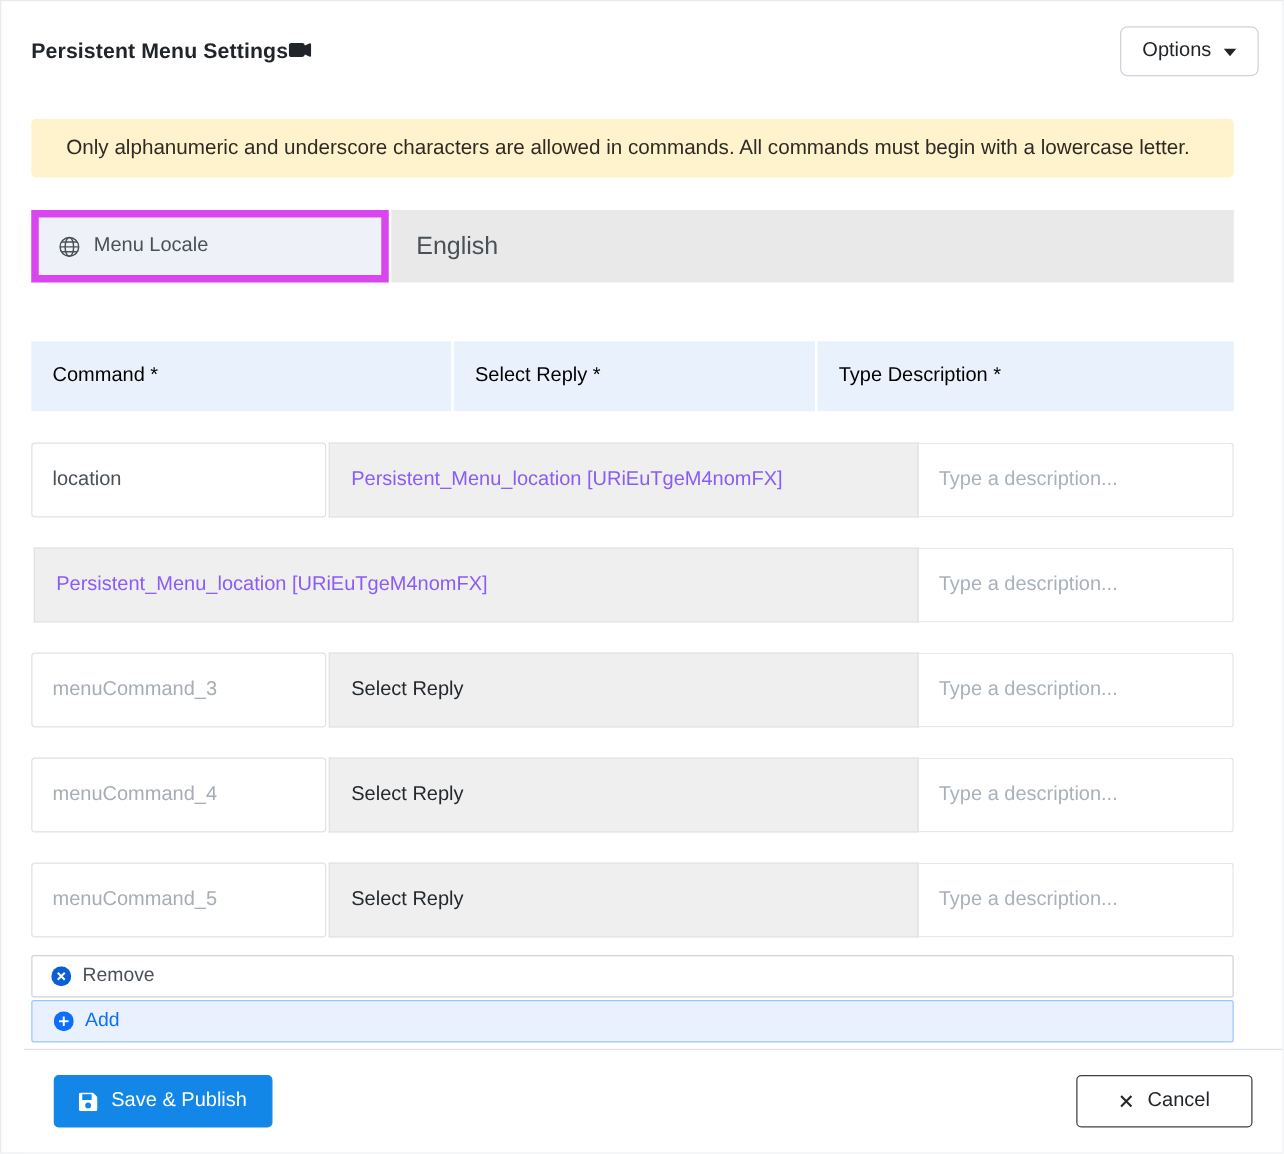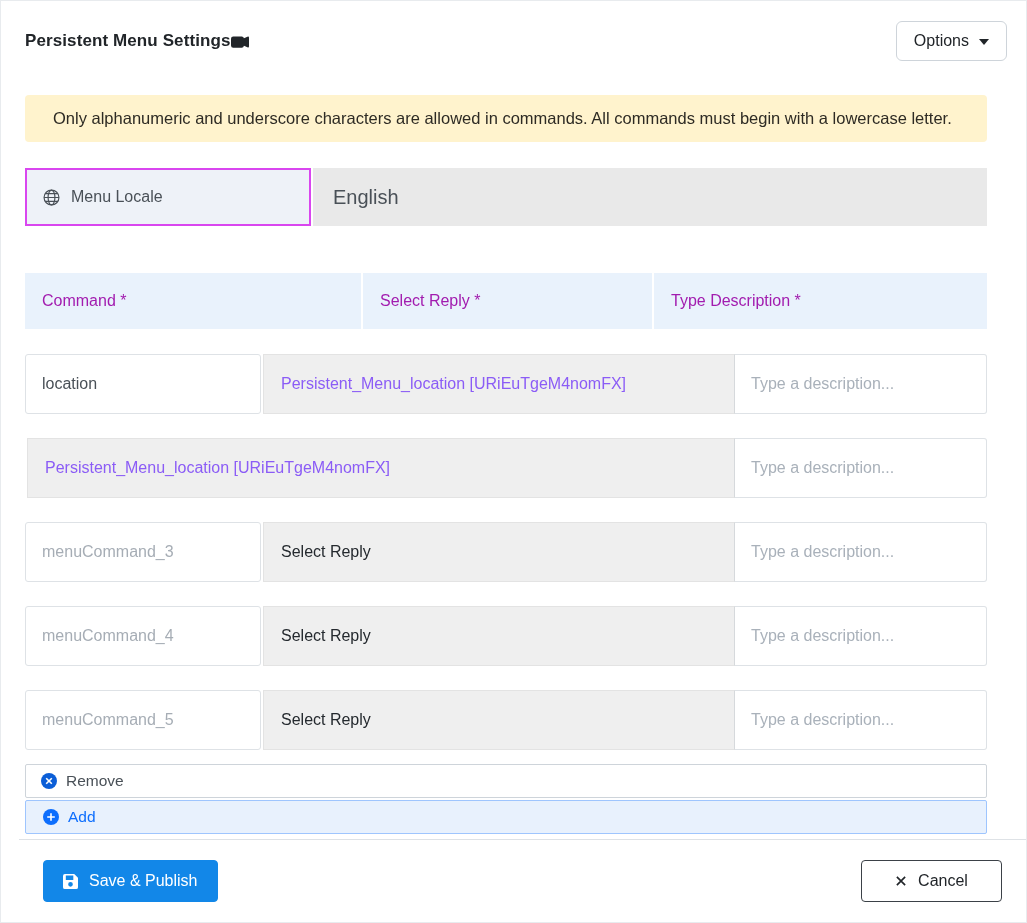--- a/index.html
+++ b/index.html
@@ -15,21 +15,21 @@
     overflow: hidden;
   }
 
   
   .header {
     display: flex;
     justify-content: space-between;
     align-items: center;
     padding: 20px 19px 18px 24px;
   }
-  .title-wrap { display: flex; align-items: flex-end; }
+  .title-wrap { display: flex; align-items: flex-start; }
   .title-wrap h1 { font-size: 17px; font-weight: bold; color: #212529; letter-spacing: .1px; }
   .btn { cursor: pointer; font-family: inherit; }
   .options-btn {
     display: flex; align-items: center; gap: 10px;
     background: #fff; border: 1px solid #ced4da; border-radius: 6px;
     padding: 10px 17px; font-size: 16px; color: #212529;
   }
   .caret {
     width: 0; height: 0; margin-top: 2px;
     border-left: 5px solid transparent; border-right: 5px solid transparent;
@@ -44,39 +44,39 @@
     padding: 14px 28px;
     font-size: 16.5px;
     color: #2e2b24;
   }
 
   
   .locale-row { display: flex; gap: 2px; margin: 26px 39px 0 24px; }
   .locale-label {
     width: 286px; height: 58px;
     background: var(--locale-label-bg, #eef2f8);
-    border: 2px solid #d946ef;
+    border: 6px solid #d946ef;
     display: flex; align-items: center; gap: 11px;
     padding: 0 16px; font-size: 16px; color: #495057;
   }
   .locale-value {
     flex: 1; height: 58px;
     background: var(--locale-value-bg, #e9e9e9);
     display: flex; align-items: center;
     padding: 0 20px; font-size: 20px; color: #495057;
     cursor: pointer;
   }
 
   
   .table { margin: 47px 39px 0 24px; }
   .thead { display: flex; gap: 2px; }
   .th {
     background: var(--header-cell-bg, #e9f2fc);
     height: 56px; display: flex; align-items: center;
-    padding: 12px 17px; font-size: 16px; color: #a21caf;
+    padding: 12px 17px; font-size: 16px; color: #000000;
   }
   .th-command { width: 336px; }
   .th-reply { width: 289px; }
   .th-desc { flex: 1; }
 
   .tbody .trow { display: flex; height: 60px; margin-top: 24px; }
   .tbody .trow:first-child { margin-top: 25px; }
 
   .cmd-input {
     width: 236px; height: 60px;

